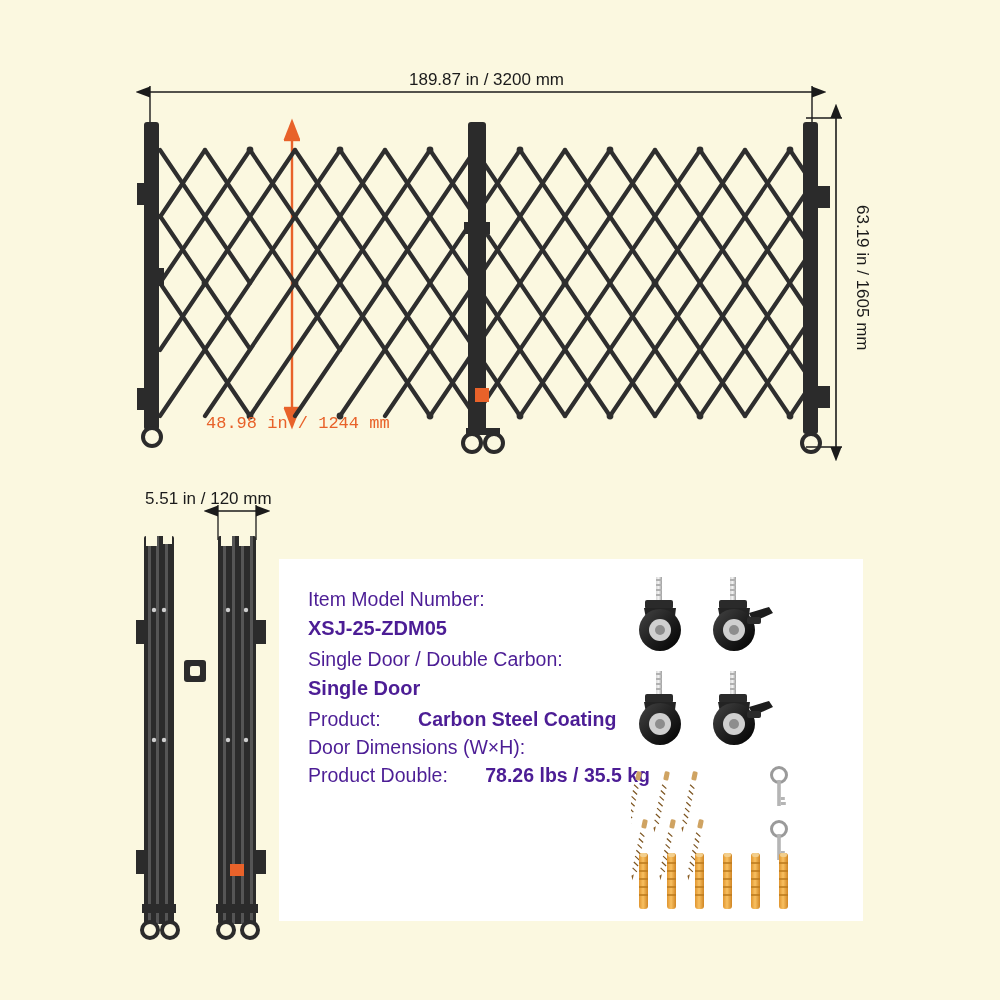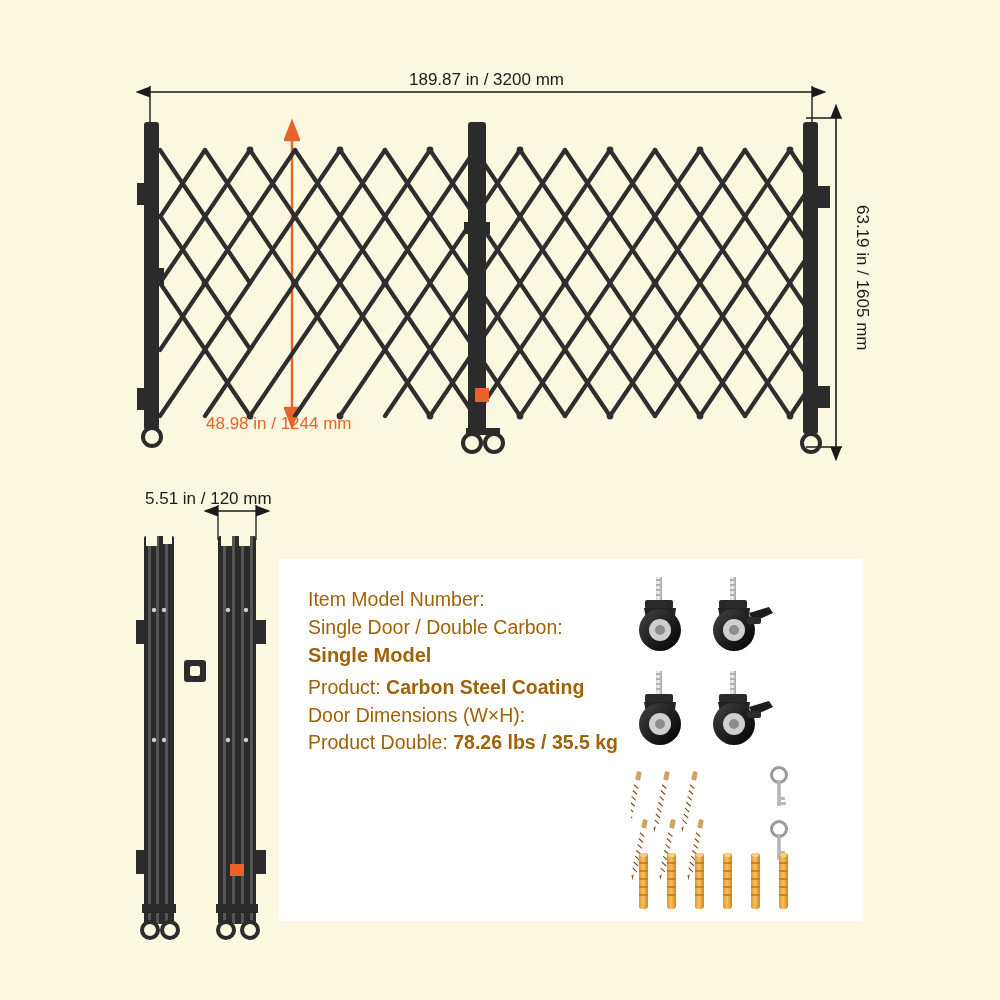--- a/index.html
+++ b/index.html
@@ -19,23 +19,23 @@
   .dimtext.orange{color:#e8622a;}
   .vtext{transform:rotate(90deg);transform-origin:left top;}
   svg{display:block;}
 
   
   #spec-card{
     position:absolute;left:279px;top:559px;width:584px;height:362px;
     background:#ffffff;
   }
   .spec-list{position:absolute;left:29px;top:28px;width:330px;}
-  .spec-line{font-size:19.5px;line-height:1.32;color:#a16207;margin-bottom:2px;white-space:nowrap;}
+  .spec-line{font-size:19.5px;line-height:1.32;color:#4c1d95;margin-bottom:2px;white-space:nowrap;}
   .spec-line.strong{font-weight:bold;font-size:20px;margin-bottom:6px;}
-  .spec-line .v{font-weight:bold;}
+  .spec-line .v{font-weight:bold;margin-left:32px;}
   .spec-line.big{font-weight:bold;font-size:20px;}
 
   
   #parts-art{position:absolute;left:352px;top:12px;width:220px;height:340px;}
 </style>
 </head>
 <body style="background: rgb(251, 248, 224);">
 
 <div class="stage">
 
@@ -159,21 +159,21 @@
       <rect x="818" y="186" width="12" height="22" fill="#2b2b2b"></rect>
       <rect x="818" y="386" width="12" height="22" fill="#2b2b2b"></rect>
       <circle cx="811" cy="443" r="9" fill="none" stroke="#2b2b2b" stroke-width="4"></circle>
     </g>
   </svg>
 
   <div class="abs dimtext" style="left:409px;top:70px;">189.87 in / 3200 mm</div>
 
   <div class="abs dimtext vtext" style="left:872px;top:205px;">63.19 in / 1605 mm</div>
 
-  <div class="abs dimtext orange" style="left:206px;top:414px;">48.98 in / 1244 mm</div>
+  <div class="abs dimtext orange" style="left:206px;top:414px;font-family:Liberation Mono, monospace;">48.98 in / 1244 mm</div>
 
   <svg class="abs" style="left:110px;top:480px;" width="200" height="470">
     <defs>
       <marker id="arrL2" markerWidth="10" markerHeight="10" refX="9" refY="3.5" orient="auto">
         <polygon points="9,0 9,7 0,3.5" fill="#1b1b1b"></polygon>
       </marker>
       <marker id="arrR2" markerWidth="10" markerHeight="10" refX="1" refY="3.5" orient="auto">
         <polygon points="1,0 1,7 10,3.5" fill="#1b1b1b"></polygon>
       </marker>
     </defs>
@@ -227,23 +227,24 @@
       <rect x="80" y="186" width="10" height="10" rx="2" fill="#fbf8e0"></rect>
     </g>
   </svg>
 
   <div class="abs dimtext" style="left:145px;top:489px;">5.51 in / 120 mm</div>
 
   <div id="spec-card">
 
     <div class="spec-list">
       <div class="spec-line">Item Model Number:</div>
+      <div class="spec-line strong">XSJ-25-ZDM05</div>
 
       <div class="spec-line">Single Door / Double Carbon:</div>
-      <div class="spec-line strong">Single Model</div>
+      <div class="spec-line strong">Single Door</div>
 
       <div class="spec-line">
         <span>Product:</span>
         <span class="v">Carbon Steel Coating</span>
       </div>
 
       <div class="spec-line">Door Dimensions (W×H):</div>
 
       <div class="spec-line">
         <span>Product Double:</span>

